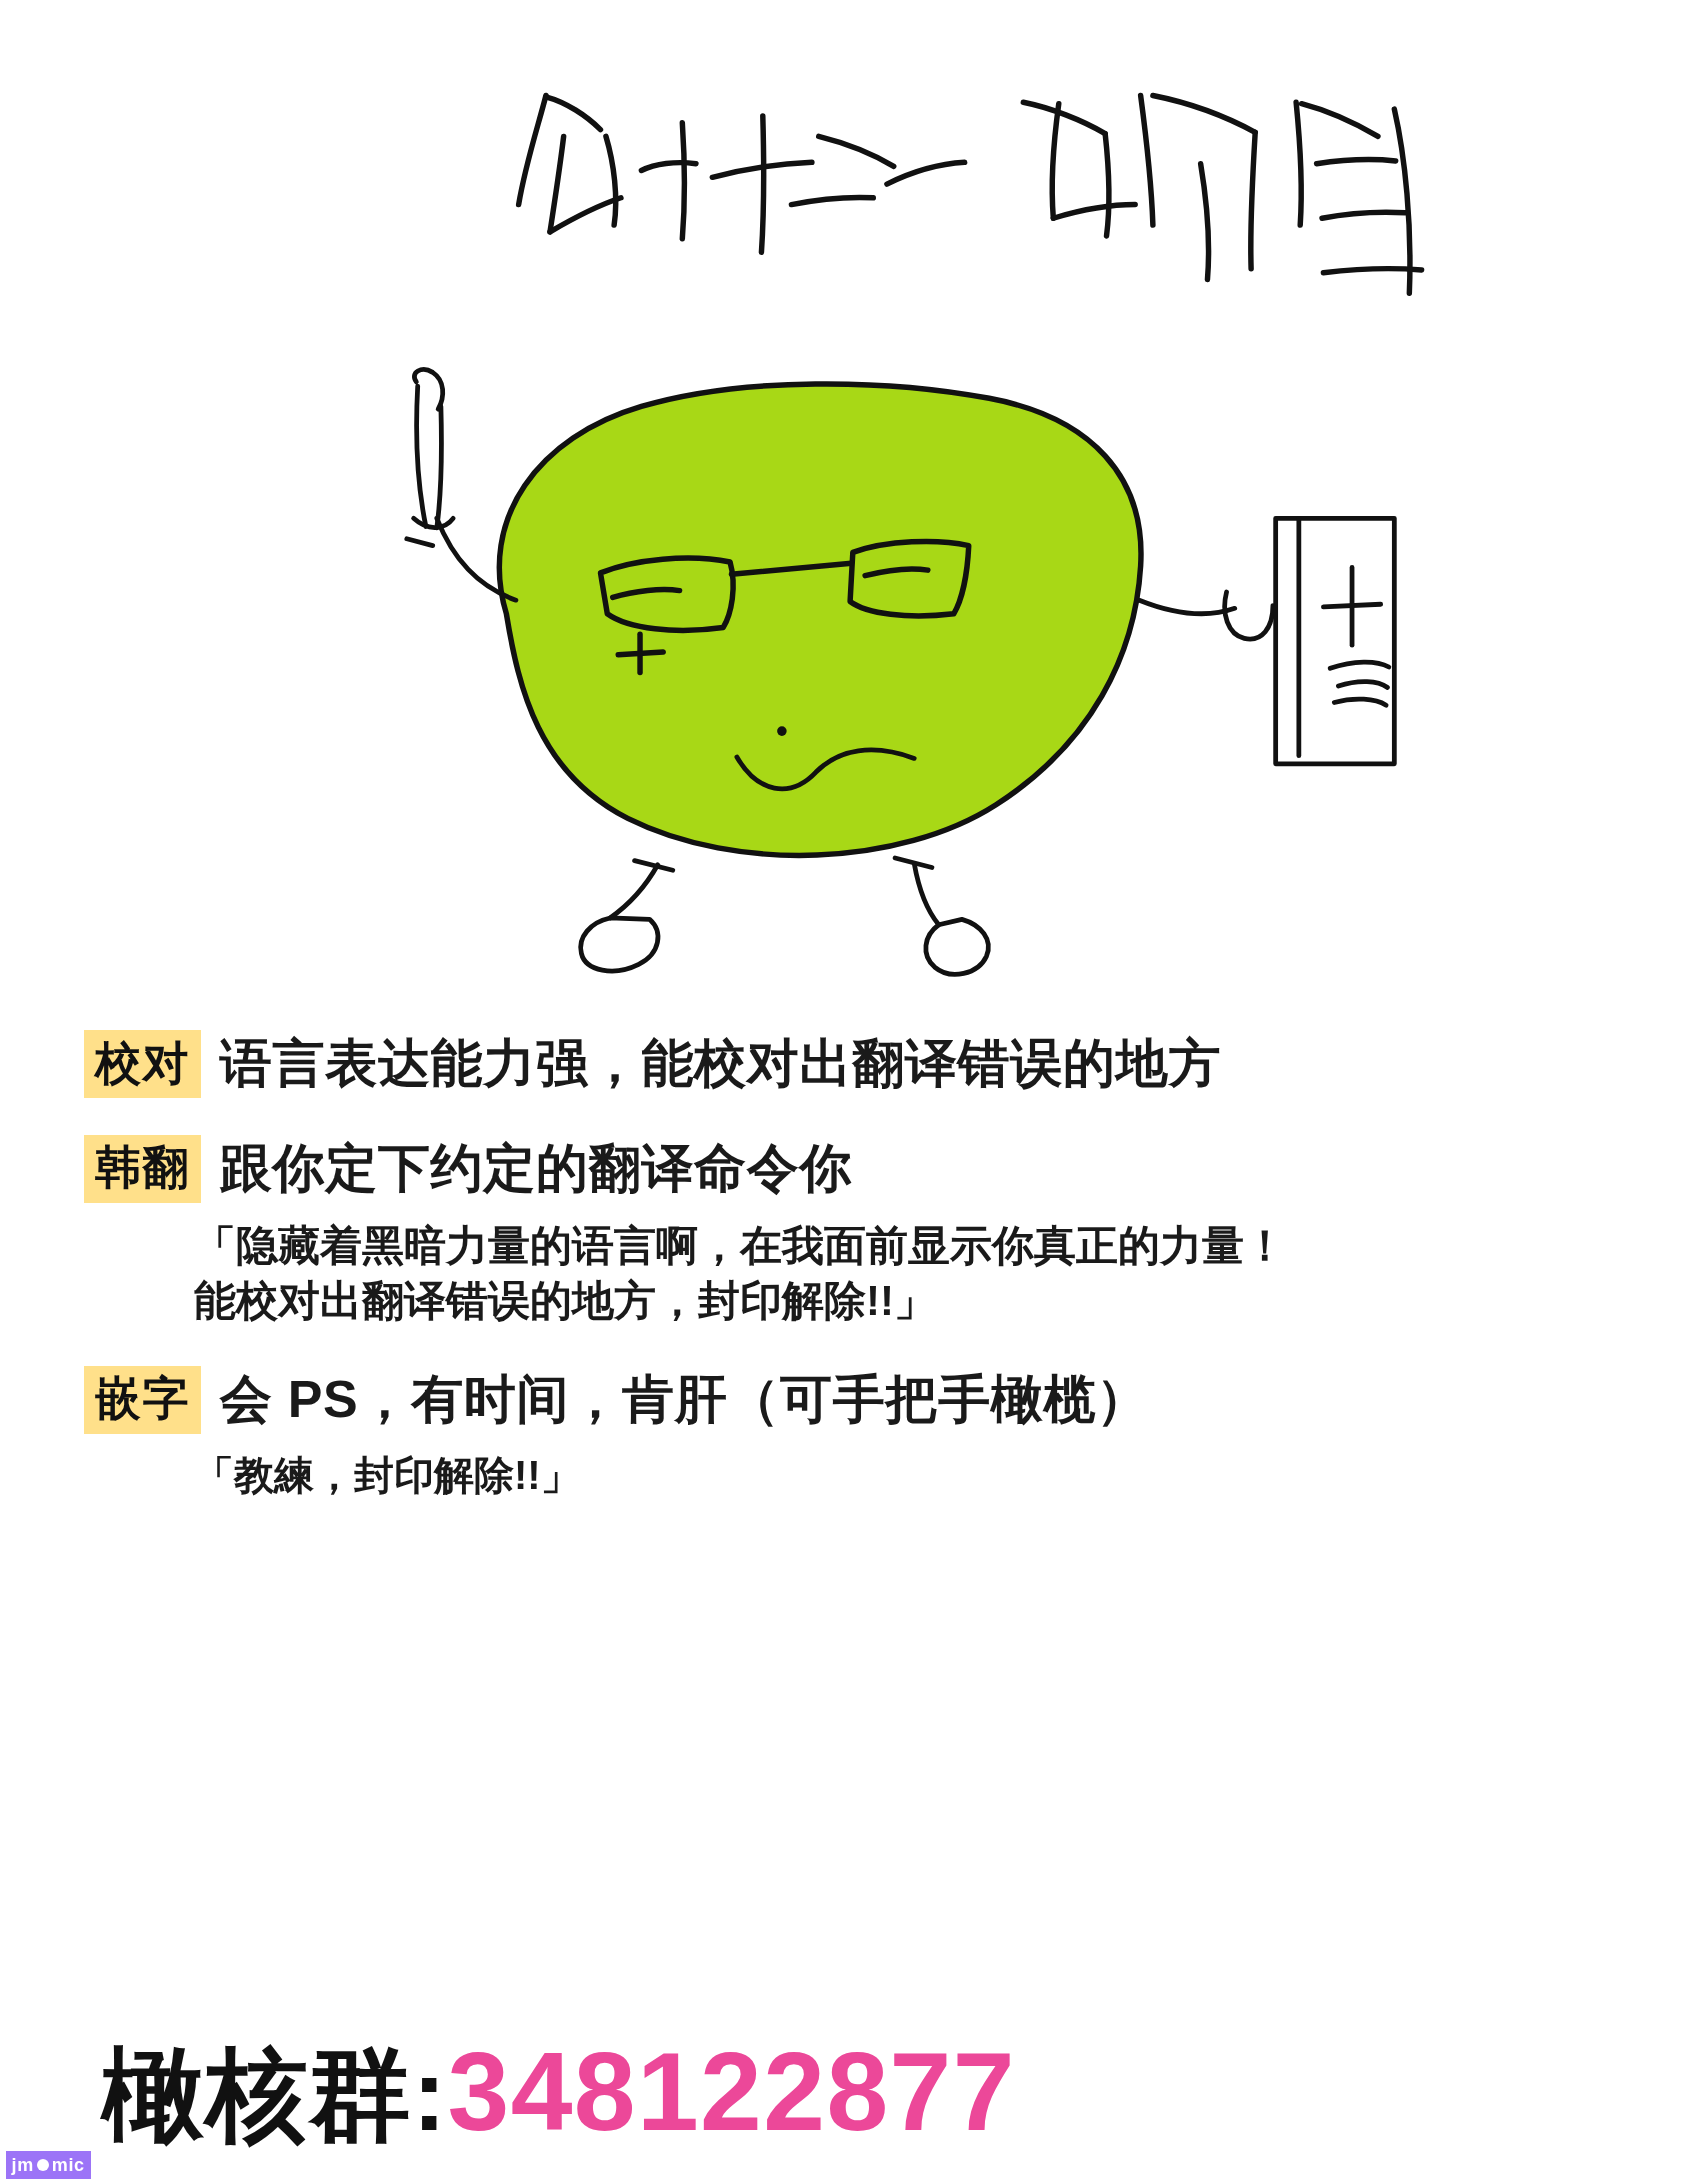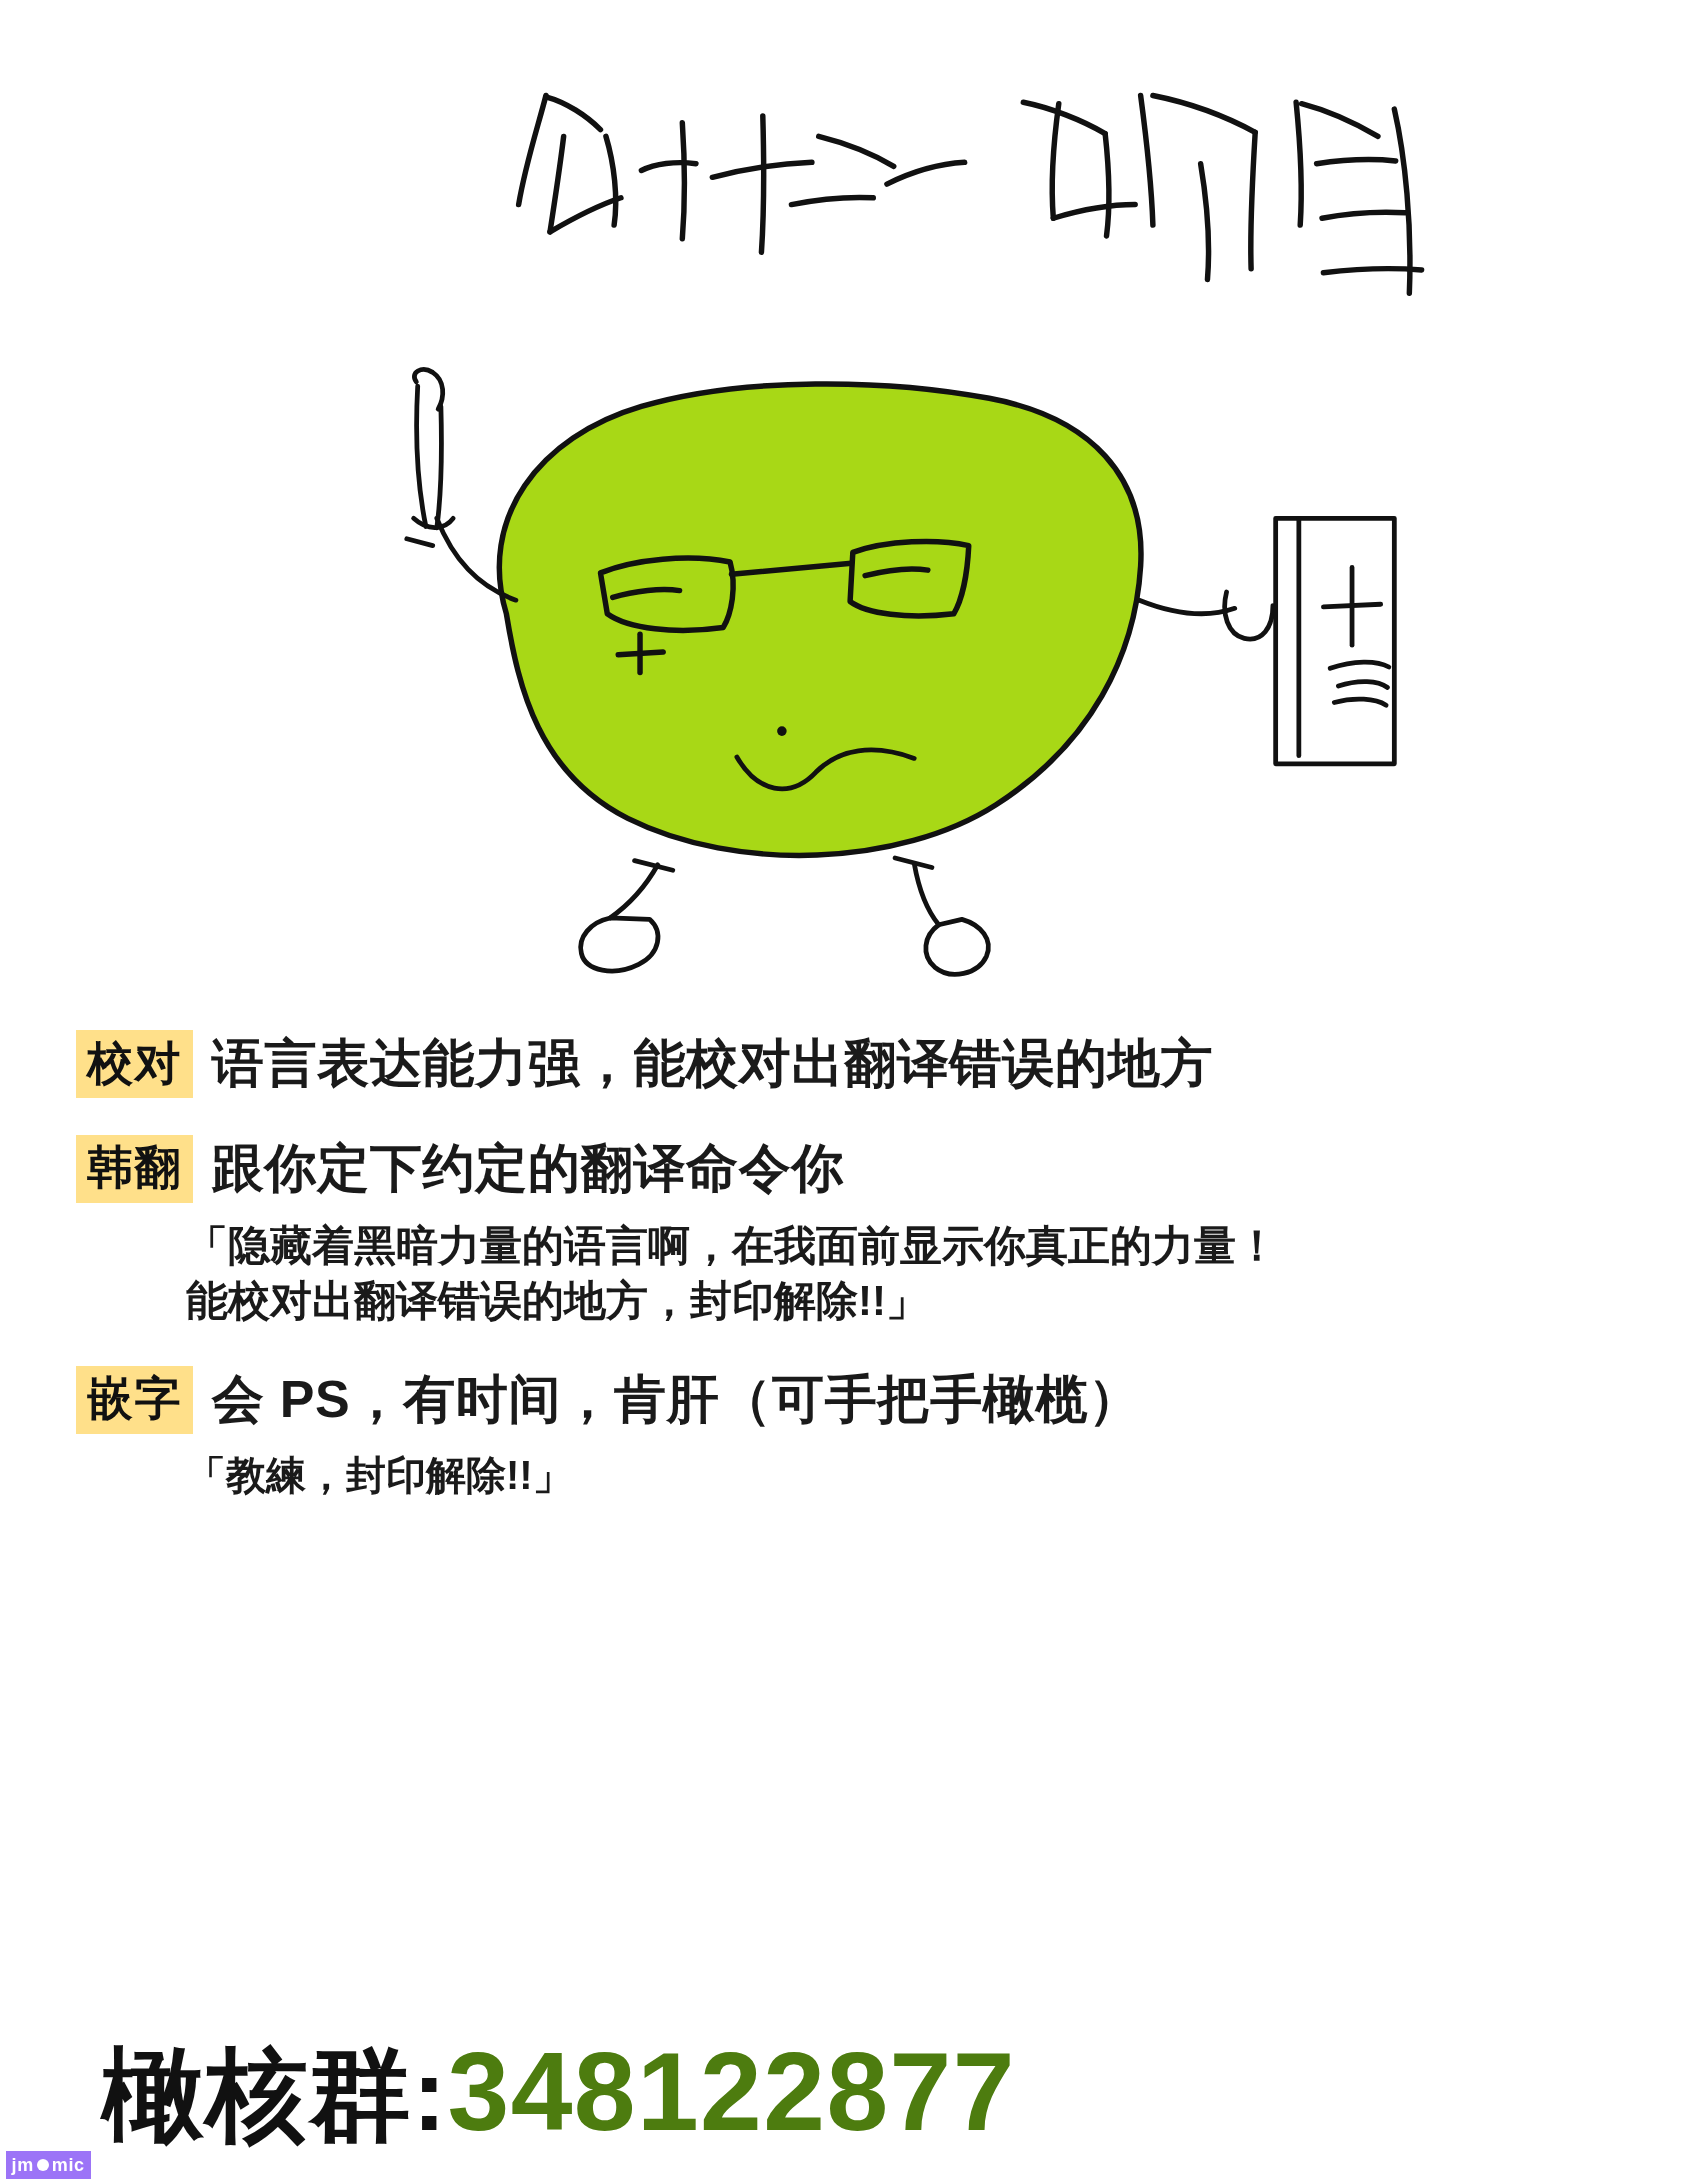--- a/index.html
+++ b/index.html
@@ -29,21 +29,21 @@
   
   .content {
     position: absolute;
     top: 1030px;
     left: 0;
     width: 1692px;
   }
 
   .entry {
     margin-bottom: 37px;
-    padding-left: 0;
+    padding-left: 8px;
   }
 
   .entry-head {
     display: flex;
     align-items: center;
     padding-left: 76px;
   }
 
   .tag {
     background: #ffe08a;
@@ -95,21 +95,21 @@
   .footer-label {
     font-size: 102px;
     font-weight: bold;
     color: #111111;
     letter-spacing: 1.4px;
     line-height: 1;
   }
   .footer-number {
     font-size: 111px;
     font-weight: bold;
-    color: #4d7c0f;
+    color: #ec4899;
     letter-spacing: 1.4px;
     line-height: 1;
   }
 
   
   .watermark {
     position: absolute;
     left: 5.5px;
     bottom: 4.1px;
     display: flex;

